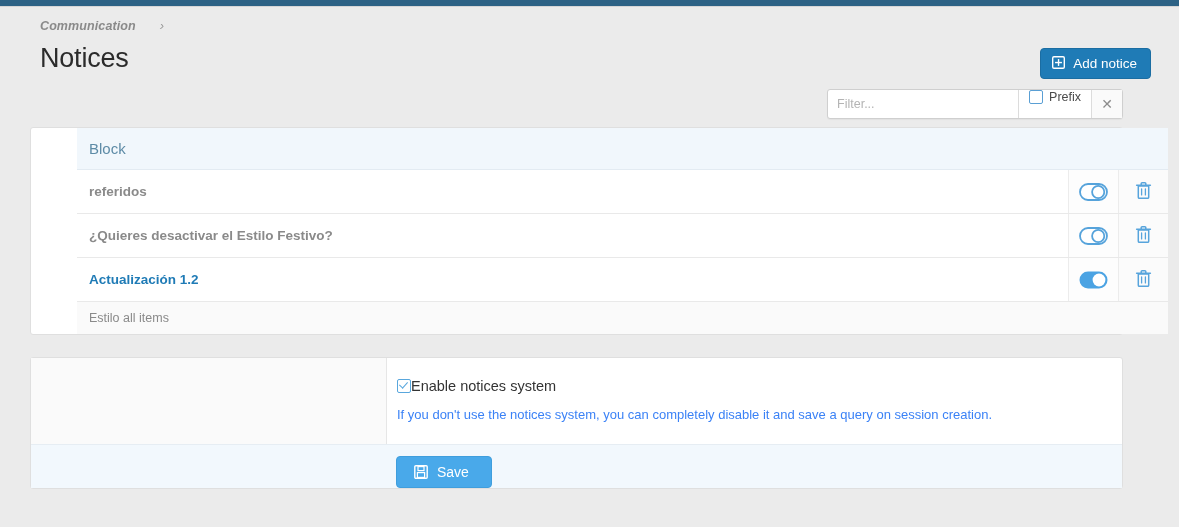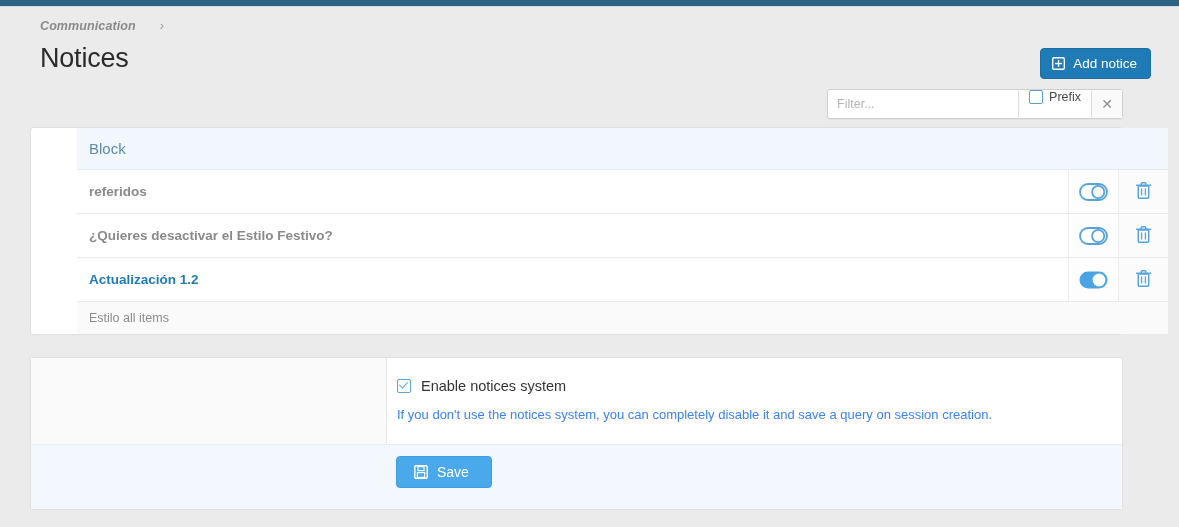--- a/index.html
+++ b/index.html
@@ -63,21 +63,20 @@
   }
   #add-notice-btn {
     margin-top: 7px;
     background: #1f7bb6;
     color: #ffffff;
     border: 1px solid #1b6da2;
     border-radius: 4px;
     padding: 7px 13px 7px 11px;
     font-size: 13.5px;
     display: inline-flex;
-    align-items: center;
     gap: 8px;
     cursor: pointer;
     white-space: nowrap;
   }
   #add-notice-btn svg { display: block; }
 
   
   #filterbar-wrap {
     display: flex;
     justify-content: flex-end;
@@ -207,21 +206,21 @@
     background: #fafafa;
     border-right: 1px solid #e6e6e6;
   }
   #settings-content-cell {
     flex: 1;
     padding: 20px 18px 20px 10px;
   }
   #enable-row {
     display: flex;
     align-items: center;
-    gap: 10px;
+    gap: 0;
     font-size: 14.5px;
     color: #333333;
   }
   .cbox.checked { border-color: #59a7dd; }
   .cbox.checked::after {
     content: "";
     position: absolute;
     left: 3px; top: 0px;
     width: 4px; height: 7px;
     border: solid #59a7dd;
@@ -230,21 +229,21 @@
   }
   #enable-help {
     margin-top: 12px;
     font-size: 13px;
     color: #3b82f6;
     line-height: 18px;
   }
   #settings-footer {
     background: #f2f8fd;
     border-top: 1px solid #e6edf3;
-    padding: 11px 0 21px 365px;
+    padding: 11px 0 0 365px;
   }
   #save-btn {
     background: #49a9ea;
     border: 1px solid #3f9edd;
     color: #ffffff;
     border-radius: 4px;
     padding: 7px 22px 7px 17px;
     font-size: 14px;
     display: inline-flex;
     align-items: center;

